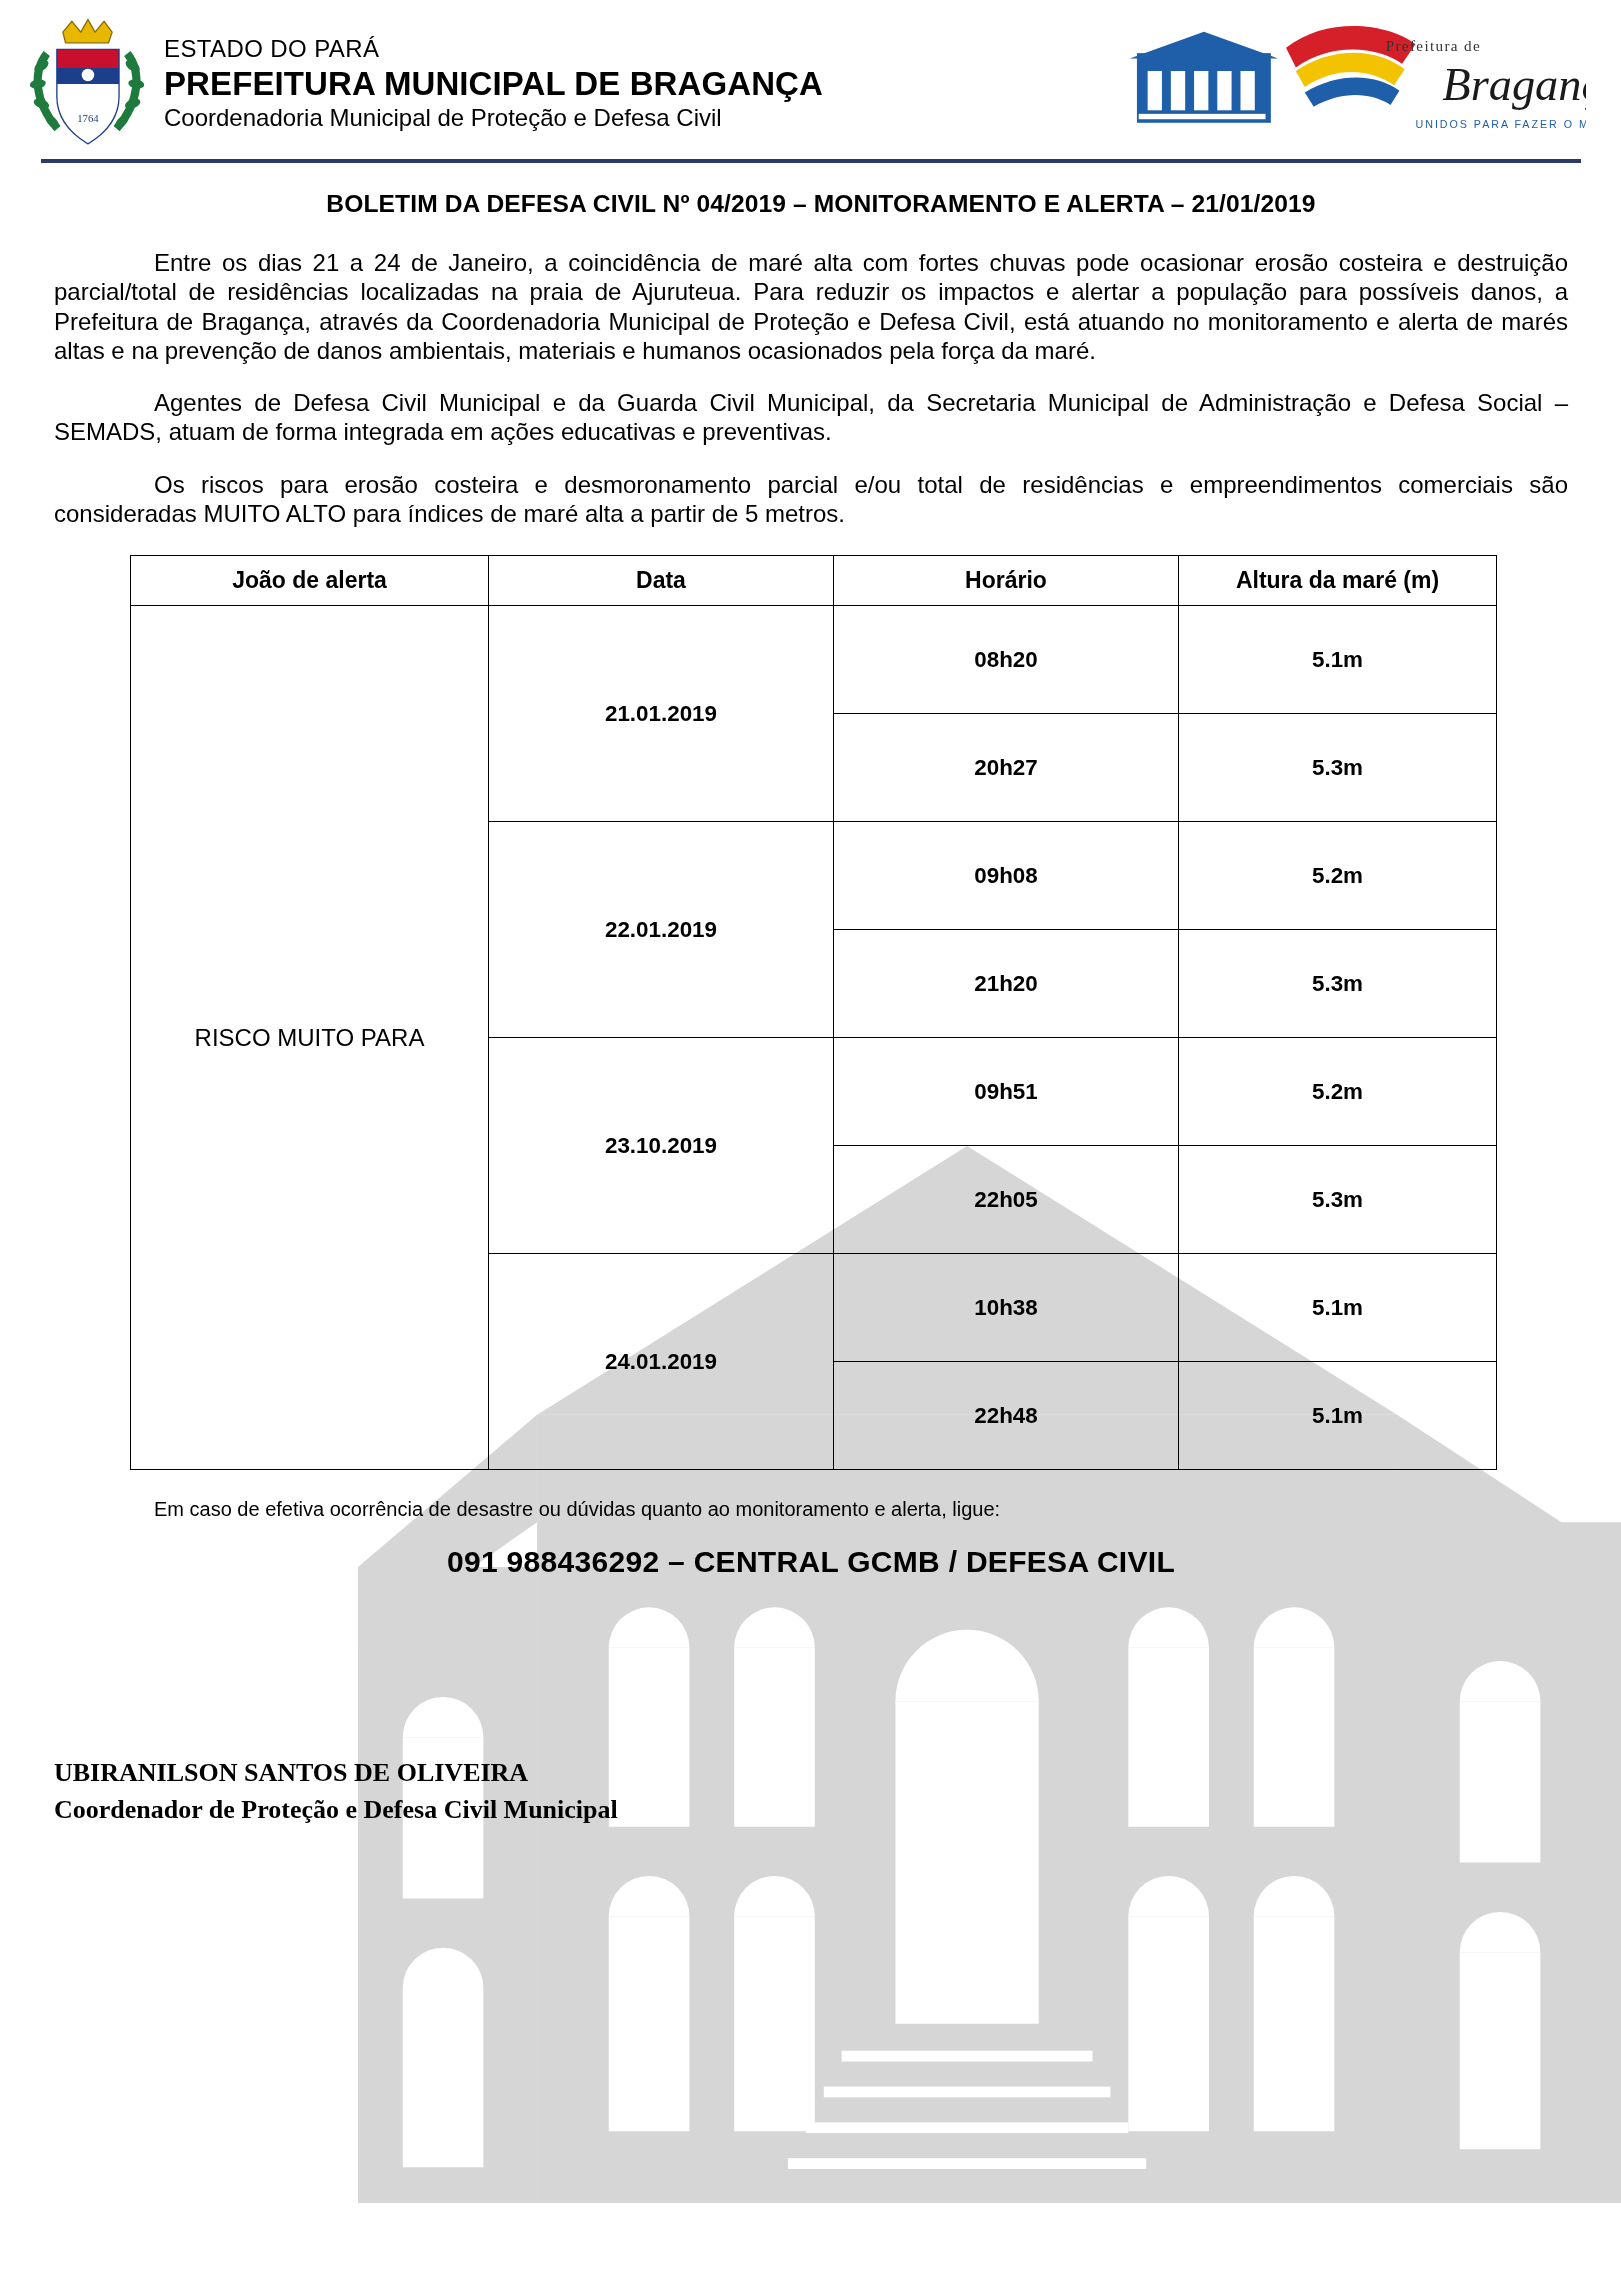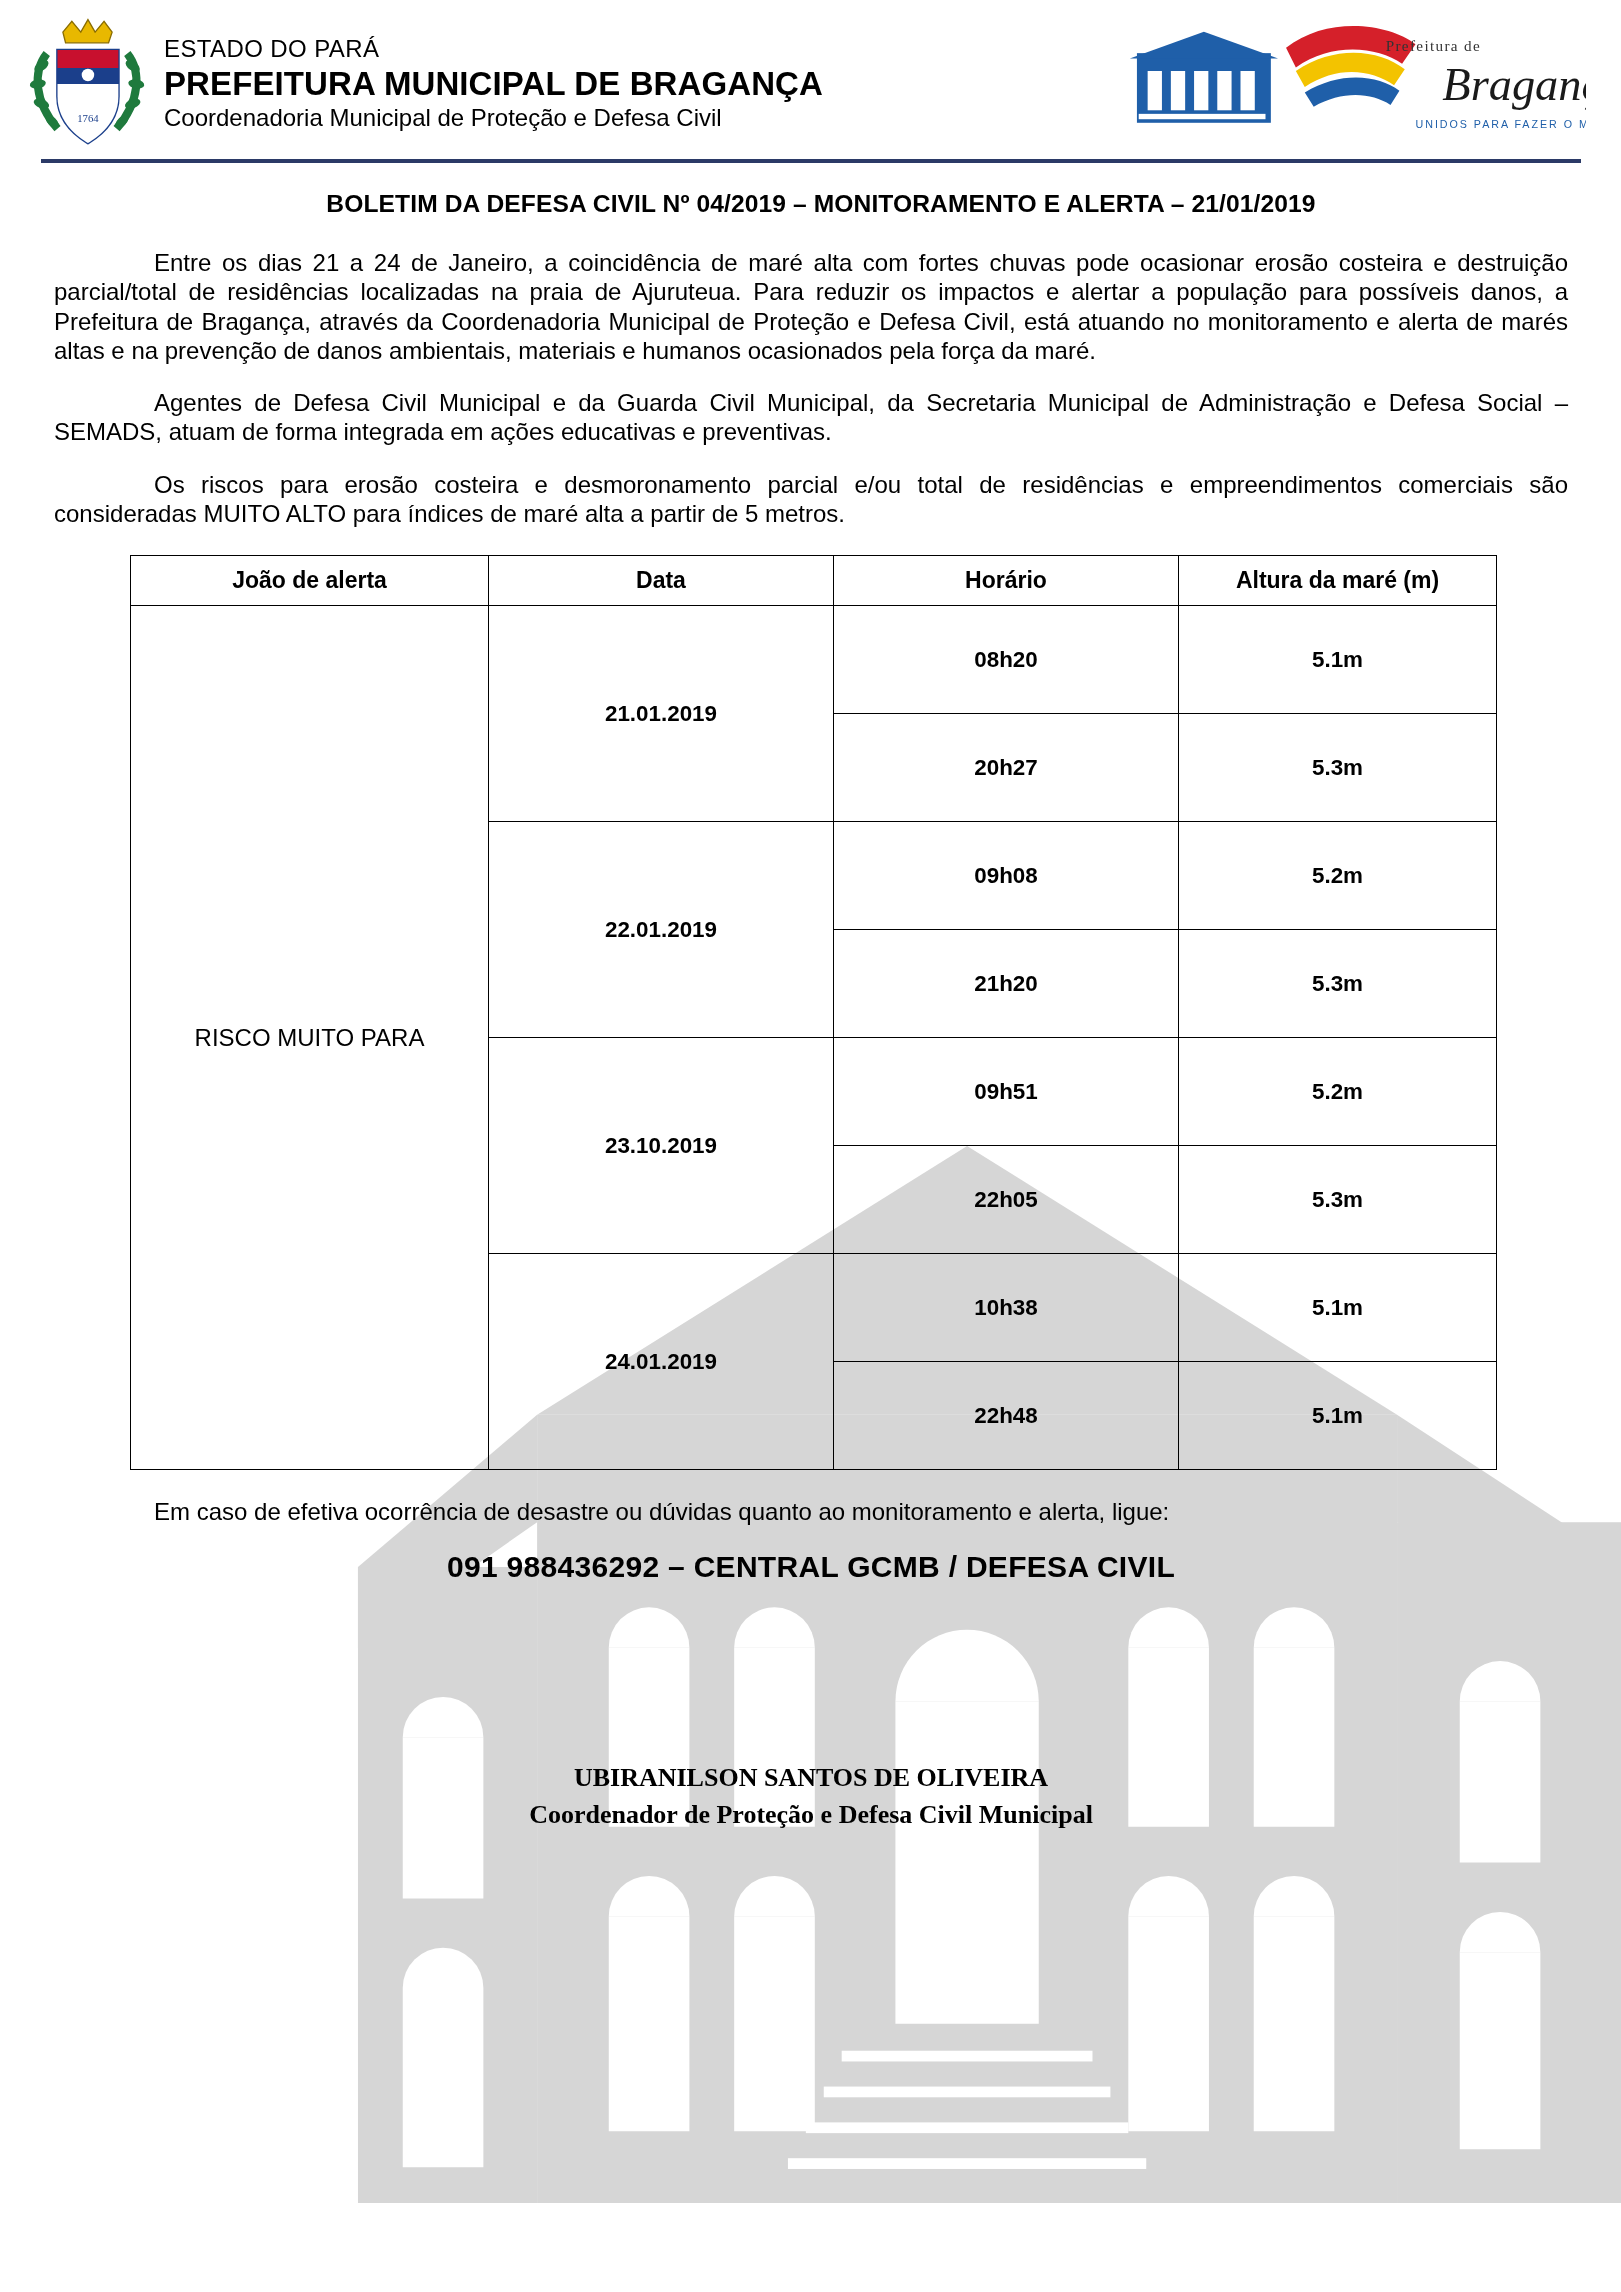--- a/index.html
+++ b/index.html
@@ -141,36 +141,36 @@
   table.tide td.cellrow { height: 105px; }
 
   col.c-nivel  { width: 358px; }
   col.c-data   { width: 345px; }
   col.c-hora   { width: 345px; }
   col.c-altura { width: 318px; }
 
   
   p.after {
     text-align: justify;
-    font-size: 24px;
+    font-size: 20px;
     line-height: 1.25;
     margin: 27px 0 0 0;
     text-indent: 100px;
   }
   .phone {
     text-align: center;
     font-weight: bold;
     font-size: 30px;
     margin-top: 23px;
     letter-spacing: 0.3px;
   }
 
   
   .signature {
-    text-align: center;
+    text-align: left;
     font-family: "Liberation Serif", serif;
     font-weight: bold;
     margin-top: 179px;
   }
   .sig-name { font-size: 26px; }
   .sig-role { font-size: 26px; margin-top: 7.2px; }
 
   
   .footer {
     position: absolute;

